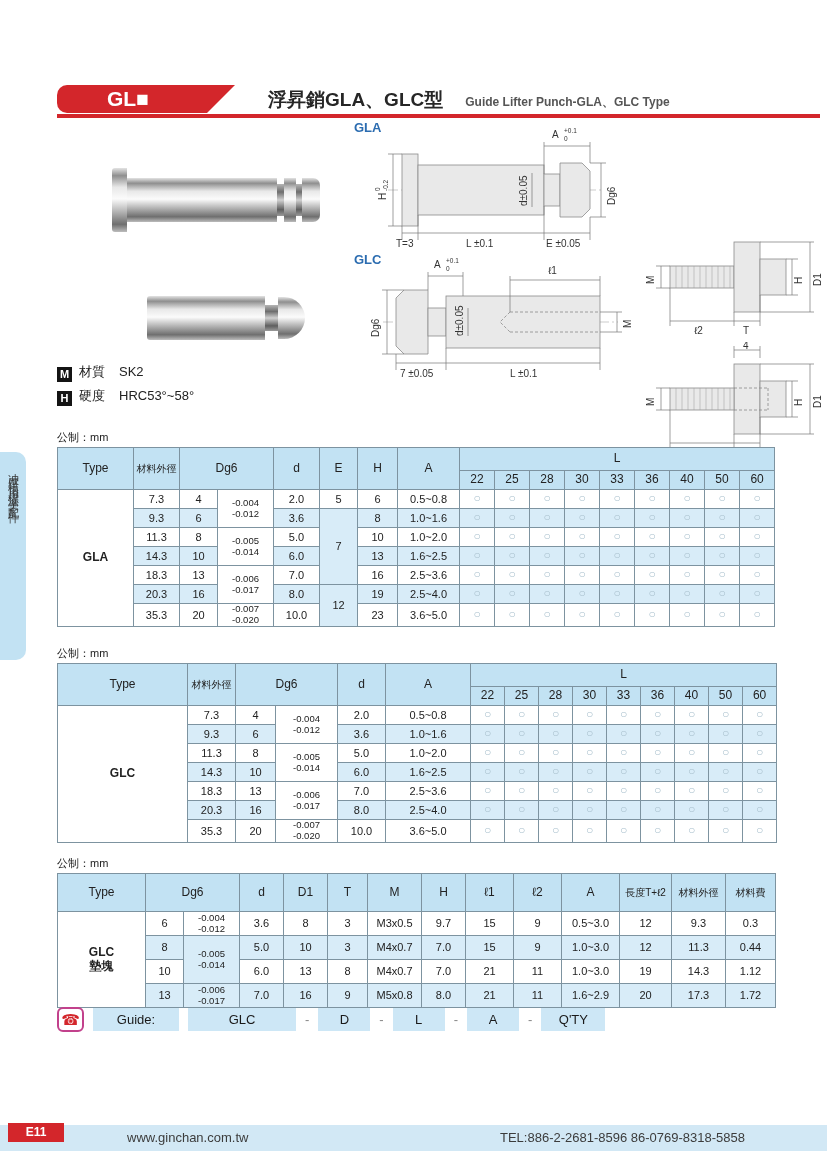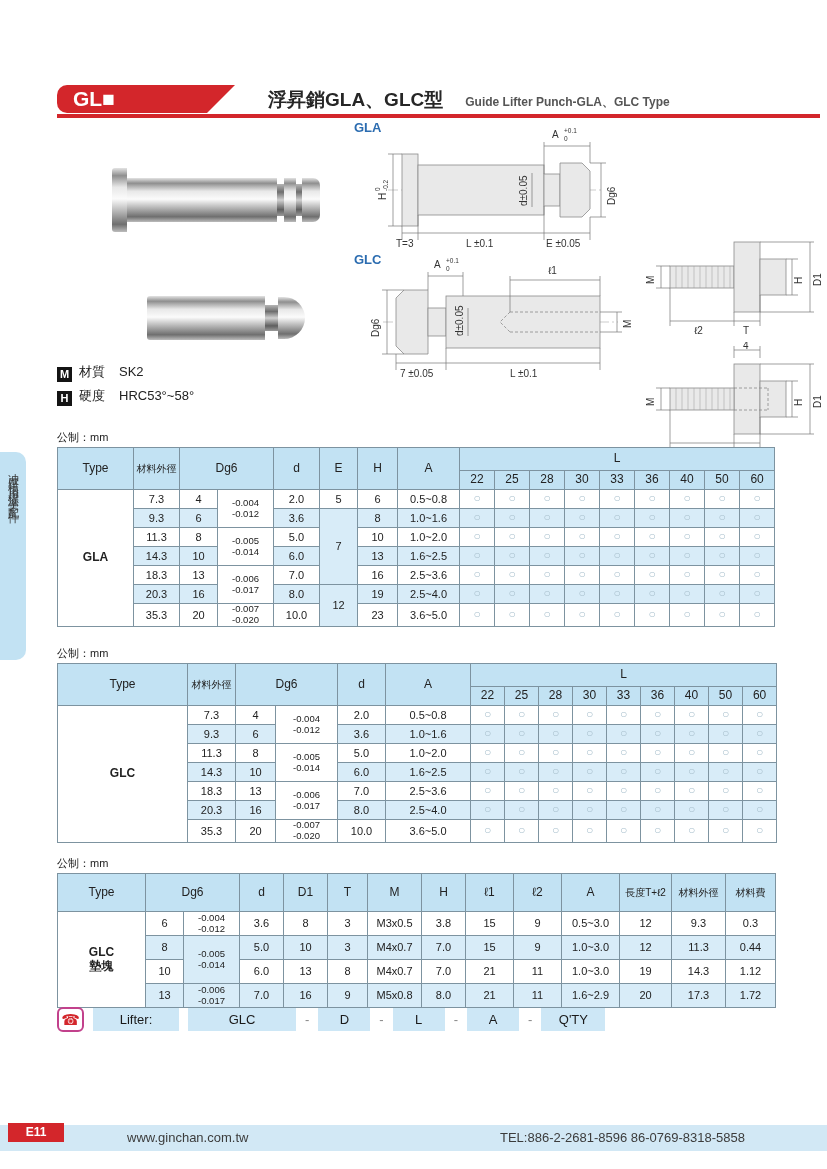--- a/index.html
+++ b/index.html
@@ -5,21 +5,21 @@
   html,body{margin:0;padding:0;background:#ddd;}
   .page{position:relative;width:827px;height:1169px;background:#fff;margin:0 auto;
         font-family:"Liberation Sans","DejaVu Sans",sans-serif;overflow:hidden;}
 
   
   .header{position:absolute;left:57px;top:26px;white-space:nowrap;}
   .title-zh{font-size:38px;font-weight:bold;color:#161616;letter-spacing:2px;}
   .title-en{font-size:26px;font-weight:bold;color:#9b9b9b;margin-left:10px;}
   .badge{position:absolute;left:57px;top:85px;height:28px;width:150px;background:#d3262b;
          border-radius:10px 0 0 10px;color:#fff;font-weight:bold;font-size:21px;
-         line-height:28px;padding-left:16px;box-sizing:border-box;}
+         line-height:28px;padding-left:50px;box-sizing:border-box;}
   .badge::after{content:"";position:absolute;right:-28px;top:0;width:0;height:0;
          border-top:28px solid #d3262b;border-right:28px solid transparent;}
   .subtitle{position:absolute;left:268px;top:87px;white-space:nowrap;}
   .subtitle .zh{font-size:19px;font-weight:bold;color:#262626;}
   .subtitle .en{font-size:12px;font-weight:bold;color:#555;margin-left:22px;}
   .redline{position:absolute;left:57px;top:114px;width:763px;height:4px;background:#d3262b;}
 
   
   .side-tab{position:absolute;left:0;top:452px;width:26px;height:208px;background:#c2e2f3;
             border-radius:0 10px 10px 0;display:flex;justify-content:center;
@@ -653,21 +653,21 @@
       <tr style="height:24px;">
         <td class="type-cell pre" rowspan="4">GLC
 墊塊</td>
         <td>6</td>
         <td class="ws pre tol">-0.004
 -0.012</td>
         <td>3.6</td>
         <td>8</td>
         <td>3</td>
         <td>M3x0.5</td>
-        <td>3.8</td>
+        <td>9.7</td>
         <td>15</td>
         <td>9</td>
         <td>0.5~3.0</td>
         <td>12</td>
         <td>9.3</td>
         <td>0.3</td>
       </tr>
       <tr class="alt" style="height:24px;">
         <td>8</td>
         <td class="ws pre tol" rowspan="2">-0.005
@@ -712,21 +712,21 @@
         <td>1.6~2.9</td>
         <td>20</td>
         <td>17.3</td>
         <td>1.72</td>
       </tr>
     </tbody>
   </table>
 
   <div class="order">
     <div class="phone">☎</div>
-    <div class="obox lbl">Lifter:</div>
+    <div class="obox lbl">Guide:</div>
     <div class="obox p0">GLC</div>
     <span class="osep">-</span>
     <div class="obox pn">D</div>
     <span class="osep">-</span>
     <div class="obox pn">L</div>
     <span class="osep">-</span>
     <div class="obox pn">A</div>
     <span class="osep">-</span>
     <div class="obox pq">Q'TY</div>
   </div>

